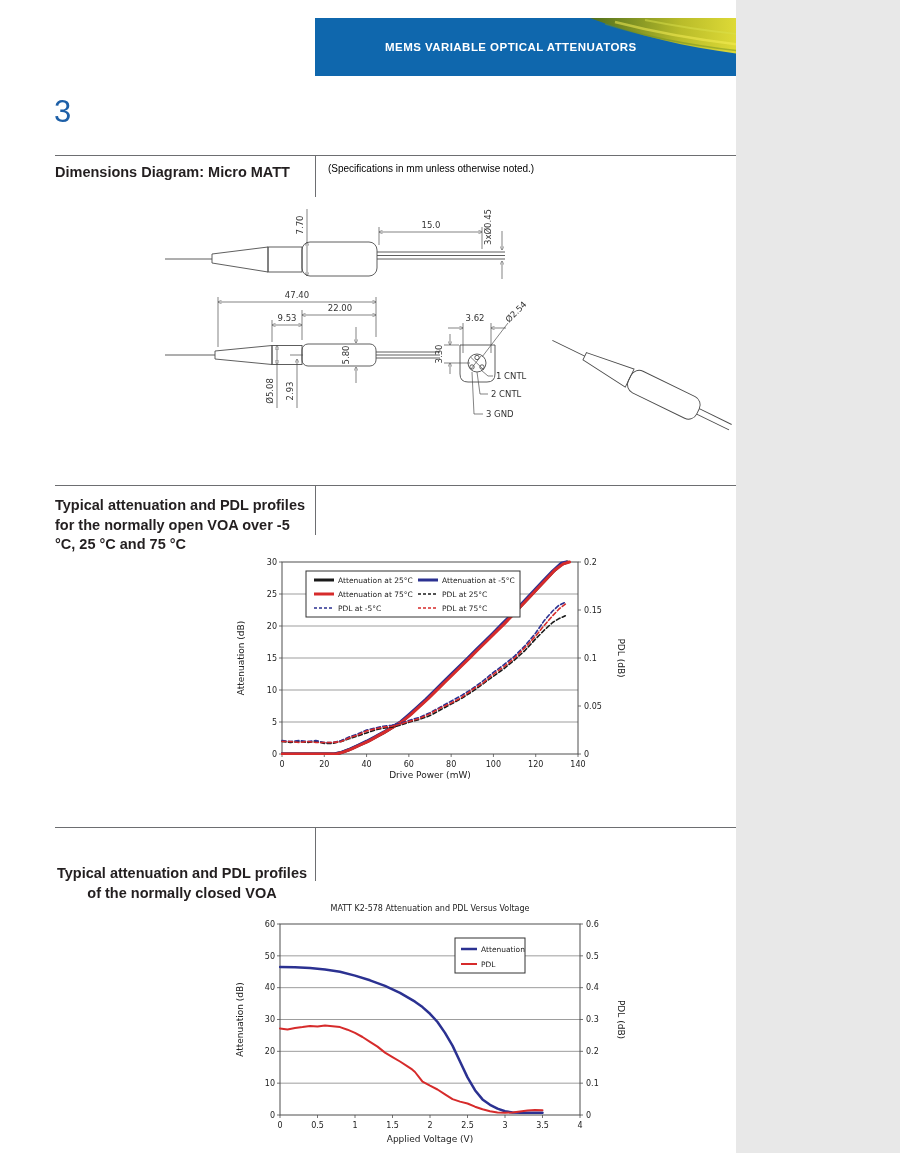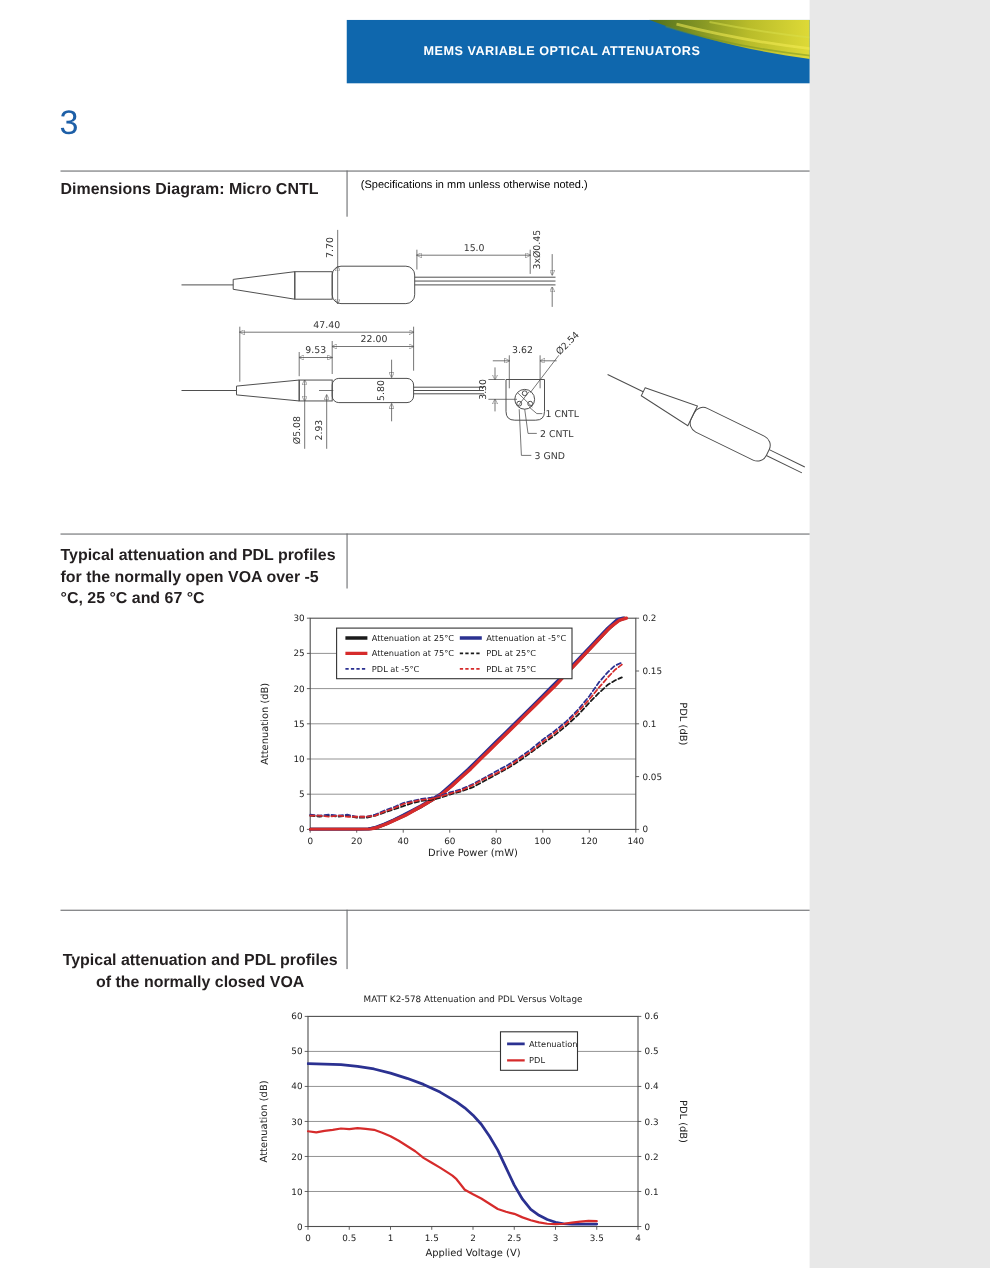--- a/index.html
+++ b/index.html
@@ -48,21 +48,21 @@
       <path d="M330,2 C400,16 470,22 535,22" stroke="#d9e04c" stroke-width="1.8" fill="none" opacity="0.5"></path>
       <path d="M290,6 C360,28 440,38 535,40" stroke="#6f8f23" stroke-width="1.5" fill="none" opacity="0.5"></path>
     </svg>
     <div class="banner-title">MEMS VARIABLE OPTICAL ATTENUATORS</div>
   </div>
 
   <div class="pageno">3</div>
 
   <div class="rule r1"></div>
   <div class="vtick v1"></div>
-  <div class="sec-h h1">Dimensions Diagram: Micro CNTL</div>
+  <div class="sec-h h1">Dimensions Diagram: Micro MATT</div>
   <div class="sec-note">(Specifications in mm unless otherwise noted.)</div>
 
   <svg class="diag" width="620" height="255" viewBox="0 0 620 255">
     <defs>
       <marker id="arr" viewBox="0 0 10 10" refX="9" refY="5" markerWidth="7" markerHeight="7" orient="auto-start-reverse">
         <path d="M0,0 L10,5 L0,10 Z" fill="#4d4d4d" stroke="none"></path>
       </marker>
     </defs>
 
     <g>
@@ -146,21 +146,21 @@
       <line x1="0" y1="6" x2="36" y2="6"></line>
       <path d="M36,2 L86,-4 L86,16 L36,10 Z"></path>
       <rect x="86" y="-6" width="76" height="24" rx="9"></rect>
       <line x1="162" y1="3" x2="198" y2="3"></line>
       <line x1="162" y1="9" x2="198" y2="9"></line>
     </g>
   </svg>
 
   <div class="rule r2"></div>
   <div class="vtick v2"></div>
-  <div class="sec-h h2">Typical attenuation and PDL profiles for the normally open VOA over -5 °C, 25 °C and 67 °C</div>
+  <div class="sec-h h2">Typical attenuation and PDL profiles for the normally open VOA over -5 °C, 25 °C and 75 °C</div>
   <svg id="chart1" class="chart" width="400" height="245">
       <defs>
         <clipPath id="chart1-cp">
           <rect x="51" y="10" width="298" height="195"></rect>
         </clipPath>
       </defs>
       <line x1="52" y1="172" x2="348" y2="172" stroke="#929292" stroke-width="0.9"></line>
       <line x1="52" y1="140" x2="348" y2="140" stroke="#929292" stroke-width="0.9"></line>
       <line x1="52" y1="108" x2="348" y2="108" stroke="#929292" stroke-width="0.9"></line>
       <line x1="52" y1="76" x2="348" y2="76" stroke="#929292" stroke-width="0.9"></line>

